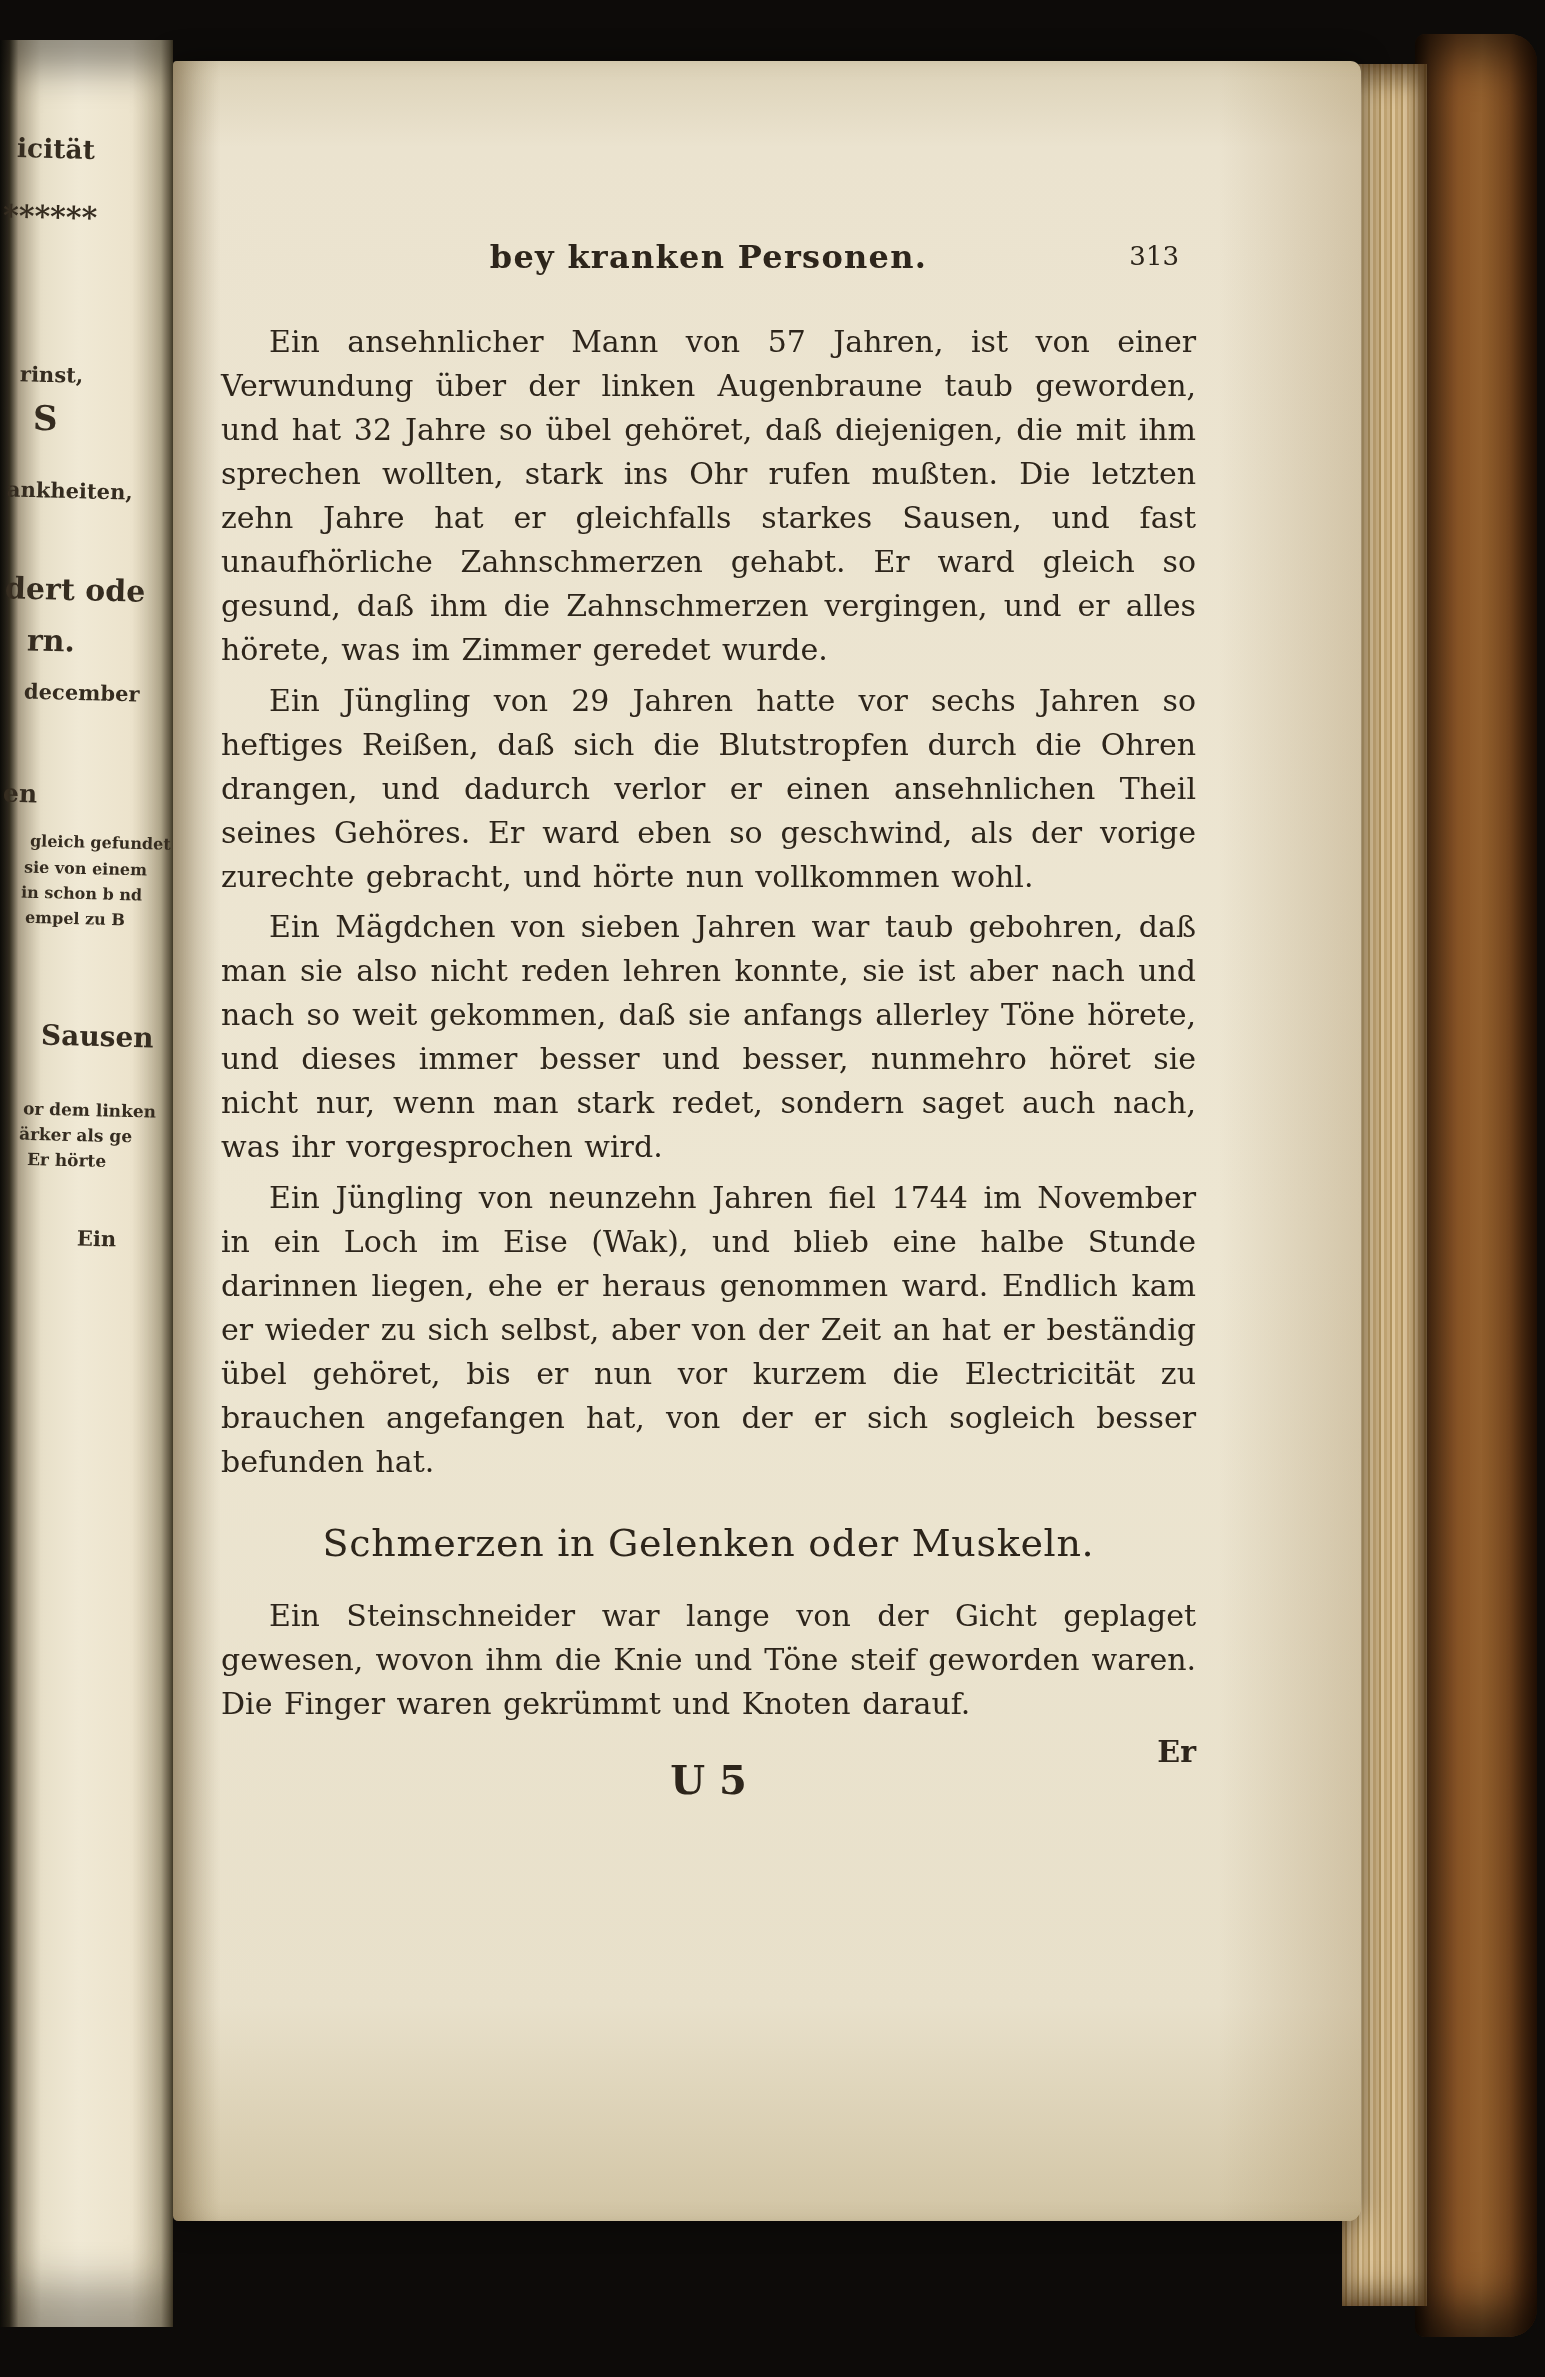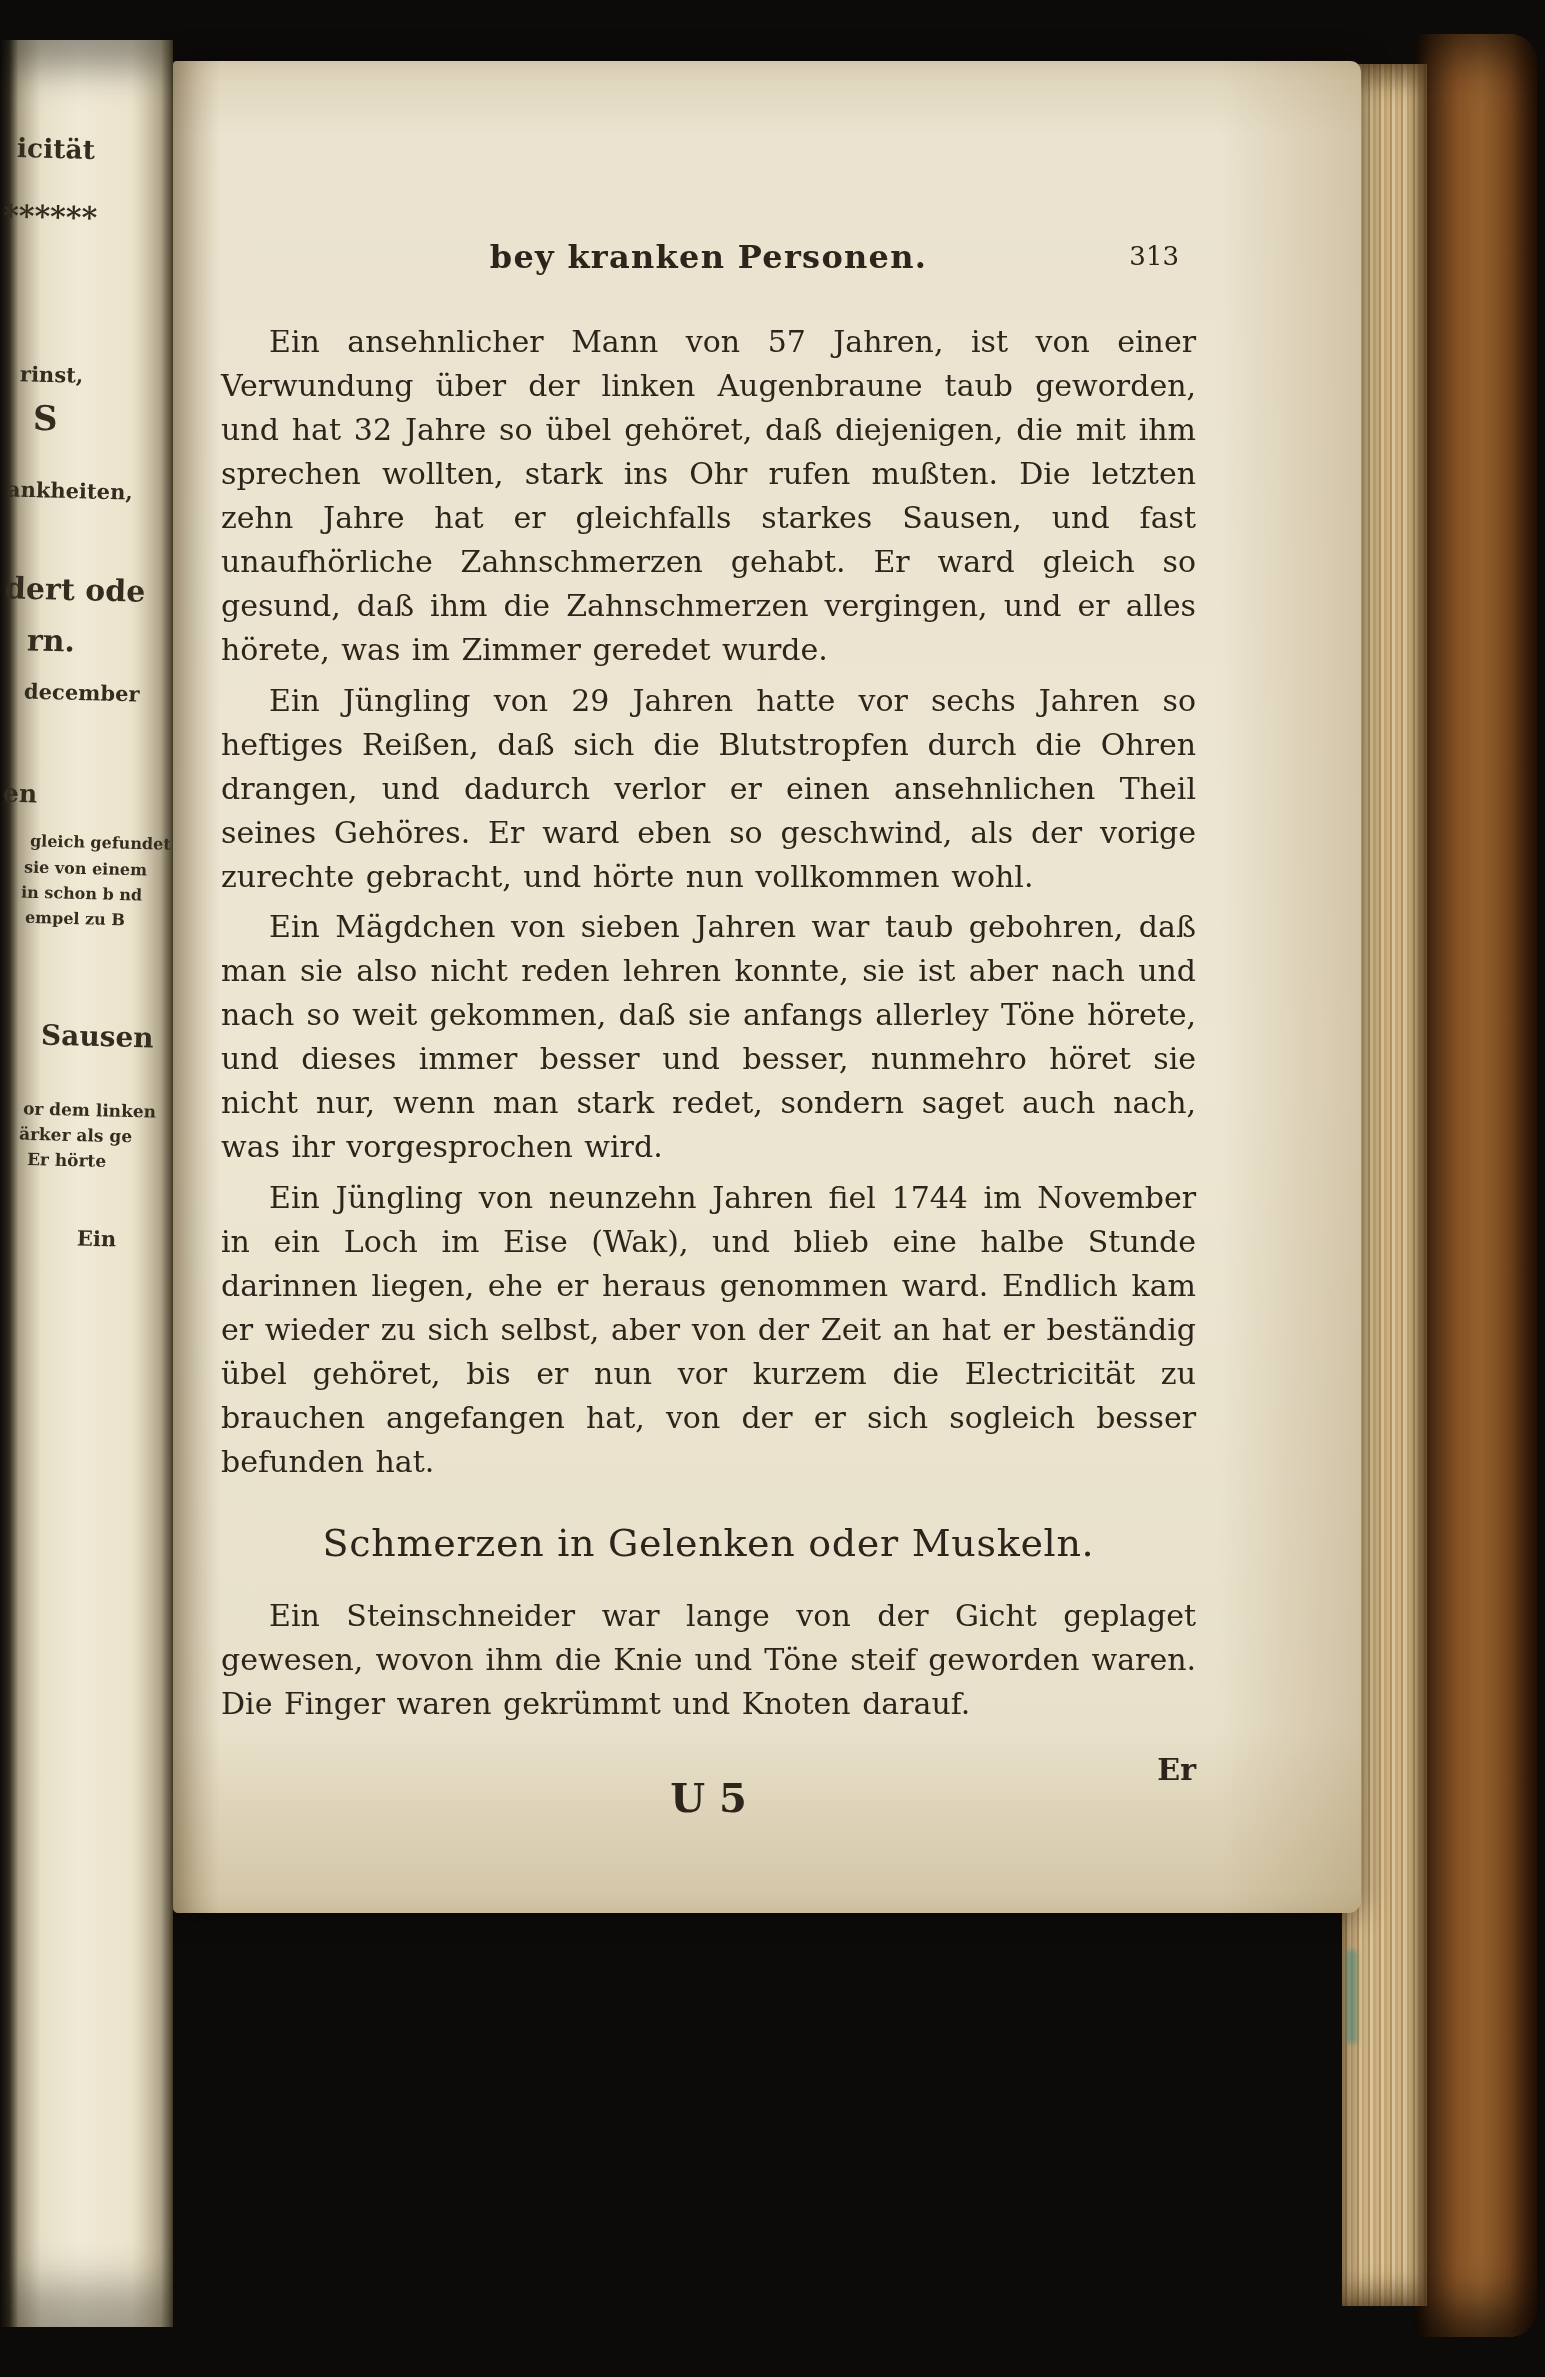--- a/index.html
+++ b/index.html
@@ -20,21 +20,21 @@
     position:absolute;right:118px;top:64px;width:85px;height:2242px;
     background:repeating-linear-gradient(90deg,#cdb285 0 3.3px,#b1945f 3.3px 5.3px,#dcc49a 5.3px 8.6px,#c3a674 8.6px 11.2px);
     box-shadow:inset -8px 0 13.2px rgba(60,35,10,.55),
                inset 0 18.5px 22.5px rgba(60,40,15,.5),
                inset 0 -18.5px 22.5px rgba(60,40,15,.5);
   }
   .blue-mark{position:absolute;background:rgba(58,110,150,.5);filter:blur(2.6px);border-radius:2.6px;}
   .teal-mark{position:absolute;background:rgba(45,130,125,.45);filter:blur(2.6px);border-radius:2.6px;}
   
   .main-page{
-    position:absolute;left:173px;top:61px;width:1188px;height:1852px;
+    position:absolute;left:173px;top:61px;width:1188px;height:2160px;
     background:
       linear-gradient(90deg, rgba(115,92,52,.35) 0%, rgba(115,92,52,0) 4%, rgba(0,0,0,0) 88%, rgba(150,120,70,.3) 100%),
       linear-gradient(180deg,#dcd2b8 0%,#ebe3cf 4%,#ede6d2 55%,#e8e0ca 90%,#d2c5a5 100%);
     border-radius:4px 10.6px 13.2px 5.3px;
     box-shadow:0 0 30px rgba(0,0,0,.45), inset 22.5px 0 30px -14.6px rgba(90,70,40,.45);
   }
   
   .left-page{
     position:absolute;left:0;top:40px;width:173px;height:2287px;
     background:linear-gradient(90deg,#12100c 0px,#3e3728 9.3px,#beb297 18.5px,#e7dfc8 41px,#f0e9d5 79px,#ece3cc 132px,#cfc3a4 161px,#8d8164 169px,#5c5138 173px);
@@ -53,21 +53,21 @@
   }
   .page-number{position:absolute;right:17px;top:2.6px;font-size:26px;font-weight:normal;}
   .body-par{
     font-size:30px;line-height:44px;text-align:justify;text-indent:48px;
     margin:0 0 6.6px 0;font-weight:normal;word-spacing:2px;
   }
   .section-heading{
     font-size:38px;text-align:center;margin:37px 0 29px 0;font-weight:normal;
     letter-spacing:0.7px;
   }
-  .footer-row{position:relative;height:79px;margin-top:26px;}
+  .footer-row{position:relative;height:79px;margin-top:8px;}
   .signature{position:absolute;left:50%;transform:translateX(-50%);top:22.5px;font-size:40px;font-weight:bold;}
   .catchword{position:absolute;right:0;top:0;font-size:30px;font-weight:bold;}
 </style>
 </head>
 <body>
 
 <div class="photo">
 
   <div class="binding"></div>
 

